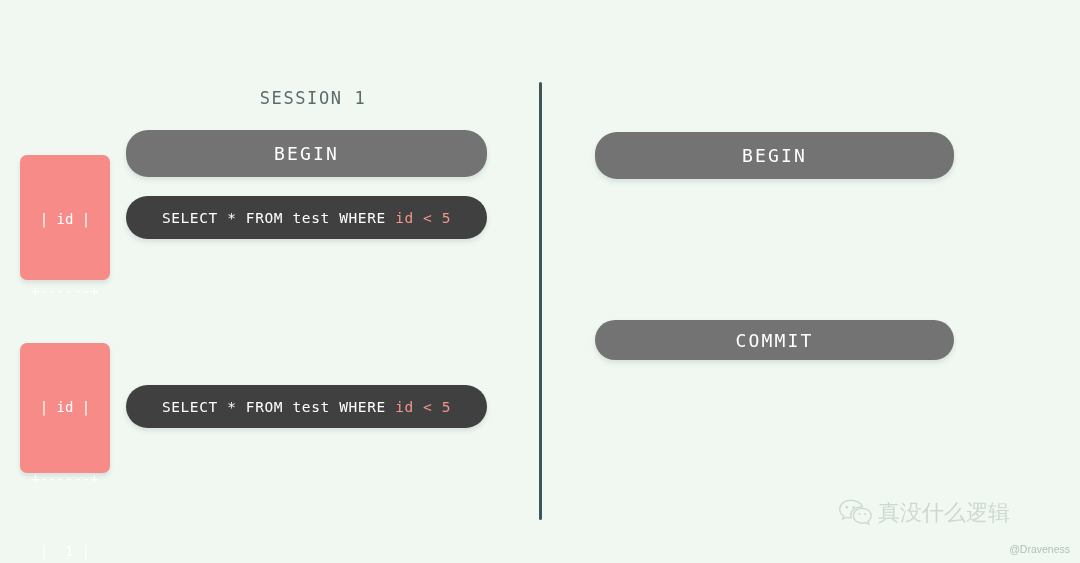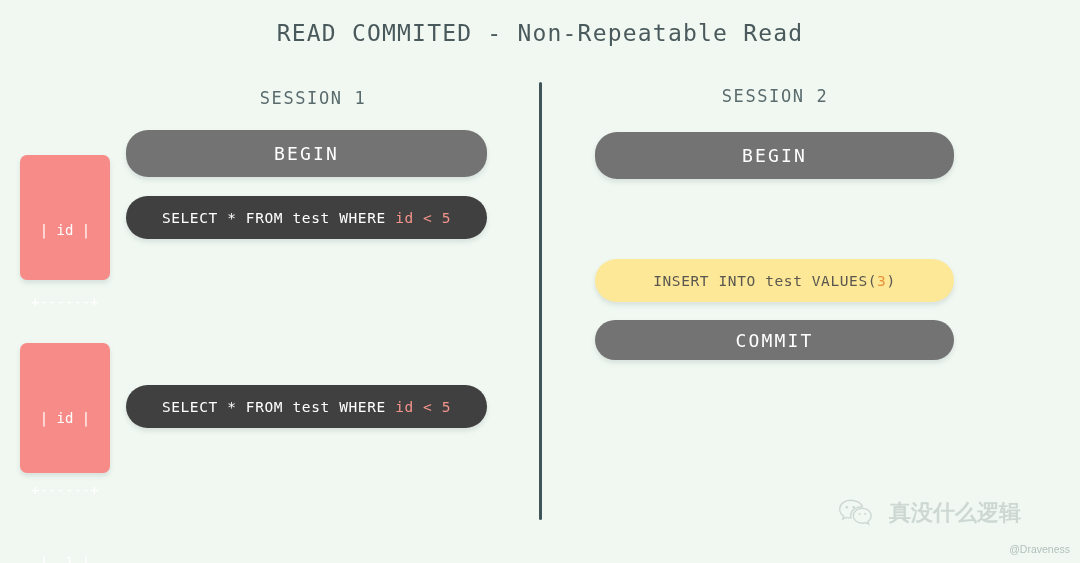--- a/index.html
+++ b/index.html
@@ -88,35 +88,34 @@
     position: absolute;
     background: #f78b88;
     border-radius: 7px;
     box-shadow: 0 3px 5px rgba(100,120,120,0.18);
     color: #ffffff;
     font-size: 14px;
     line-height: 24px;
     text-align: center;
     white-space: pre;
     box-sizing: border-box;
-    padding-top: 15px;
+    padding-top: 4px;
   }
   #table1 { left: 20px; top: 155px; width: 90px; height: 125px; }
   #table2 { left: 20px; top: 343px; width: 90px; height: 130px; }
 
   
   #watermark {
     position: absolute;
     left: 838px;
     top: 498px;
     display: flex;
     align-items: flex-start;
-    gap: 17px;
+    gap: 6px;
     opacity: 0.30;
-    font-weight: bold;
   }
   #wechat-icon { width: 34px; height: 30px; display: block; }
   #watermark-text {
     font-family: "DejaVu Sans", "Liberation Sans", sans-serif;
     font-size: 22px;
     color: #7d8f8f;
     white-space: pre;
   }
   #signature {
     position: absolute;
@@ -128,24 +127,22 @@
     font-size: 10.5px;
     color: #b2c0bd;
     white-space: pre;
   }
 </style>
 </head>
 <body>
 
 <div id="canvas">
 
-  <div id="title">READ COMMITED - Non-Repeatable Read</div>
 
   <div id="session1-label" class="session-label">SESSION 1</div>
-  <div id="session2-label" class="session-label">SESSION 2</div>
 
   <div id="divider"></div>
 
   <div id="table1" class="result-table">
     <div>| id |</div>
     <div>+------+</div>
     <div>|  1 |</div>
     <div>|  4 |</div>
   </div>
 
@@ -166,23 +163,20 @@
   </div>
 
   <div id="s1-select2" class="pill pill-teal">
     <span>SELECT * FROM test WHERE </span><span class="tok-accent-pink">id &lt; 5</span>
   </div>
 
   <div id="s2-begin" class="pill pill-green">
     <span>BEGIN</span>
   </div>
 
-  <div id="s2-insert" class="pill pill-yellow">
-    <span>INSERT INTO test VALUES(</span><span class="tok-accent-orange">3</span><span>)</span>
-  </div>
 
   <div id="s2-commit" class="pill pill-green">
     <span>COMMIT</span>
   </div>
 
   <div id="watermark">
     <svg id="wechat-icon" viewBox="0 0 40 34">
       <path d="M14.5 2C7.6 2 2 6.7 2 12.5c0 3.3 1.8 6.3 4.7 8.2l-1.2 3.6 4.2-2.1c1.5.4 3.1.6 4.8.6h.8c-.3-.9-.4-1.8-.4-2.7 0-5.8 5.8-10.5 13-10.5h.9C27.7 5.6 21.8 2 14.5 2z" fill="none" stroke="#7d8f8f" stroke-width="1.6"></path>
       <circle cx="10.4" cy="10.2" r="1.5" fill="#7d8f8f"></circle>
       <circle cx="18.4" cy="10.2" r="1.5" fill="#7d8f8f"></circle>

